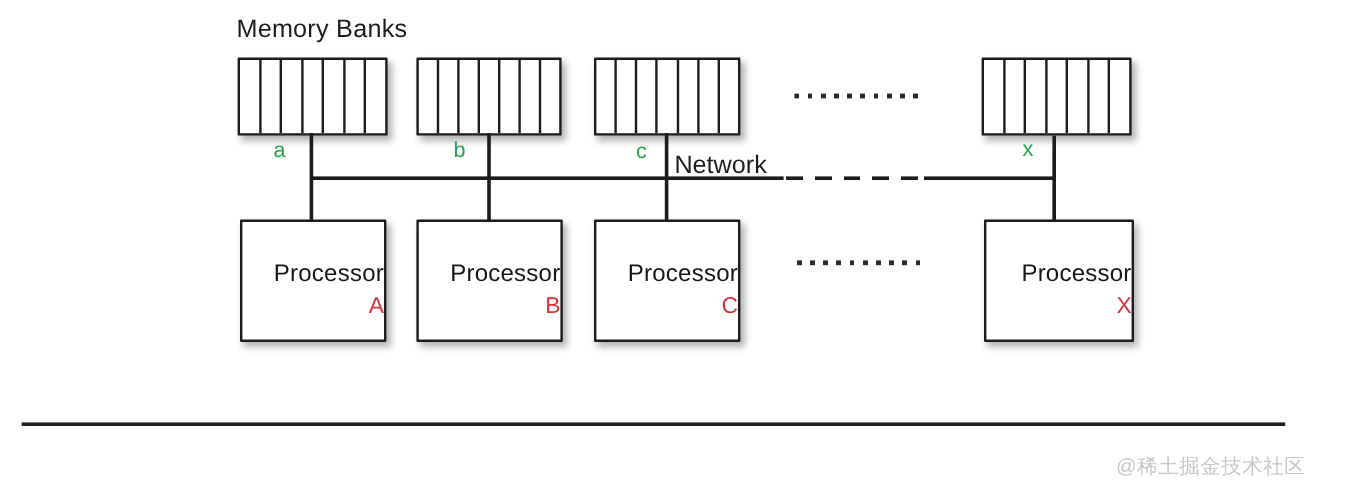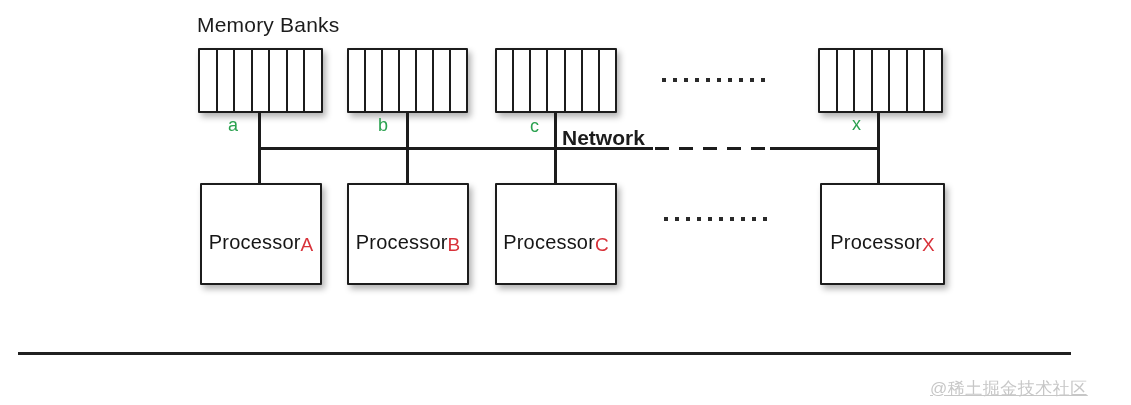--- a/index.html
+++ b/index.html
@@ -43,29 +43,29 @@
   .hdash{
     height:3px;
     background:repeating-linear-gradient(to right, var(--ink) 0 14px, transparent 14px 24px);
   }
   .dots{
     height:4px;
     background:repeating-linear-gradient(to right, #2a2a2a 0 4px, transparent 4px 11px);
   }
   .net-label{
     left:562px;top:126px;
-    font-size:21px;color:var(--ink);font-weight:700;
+    font-size:21px;color:var(--ink);font-weight:400;
   }
   
   .proc{
     top:183px;height:102px;
     box-sizing:border-box;
     border:2.5px solid var(--ink);
     background:#fff;
-    display:flex;align-items:center;justify-content:center;
+    display:flex;flex-direction:column;align-items:flex-end;justify-content:center;
     padding-top:16px;
     box-shadow:3px 4px 6px rgba(0,0,0,.30);
     border-radius:1px;
   }
   .proc-name{font-size:20px;color:#161616;font-weight:500;letter-spacing:.2px;}
   .proc-id{font-size:19px;color:var(--red);font-weight:500;margin-top:5px;}
   
   .fig-label{
     left:18px;top:320px;
     font-size:21px;font-weight:700;color:#111;
@@ -74,21 +74,20 @@
   .rule{left:18px;top:352px;width:1053px;height:3px;background:#202020;}
   .caption{
     left:18px;top:361px;
     font-family:"Liberation Serif", serif;
     font-size:22px;color:#0e0e0e;
   }
   .watermark{
     left:930px;top:377px;width:190px;
     font-size:17px;color:#c7c7c7;
     letter-spacing:.5px;
-    text-decoration:underline;
   }
 </style>
 </head>
 <body>
 
 <div class="stage">
 
   <div class="abs mem-title">Memory Banks</div>
 
   <div class="abs bank" style="left:198px;width:125px;">

